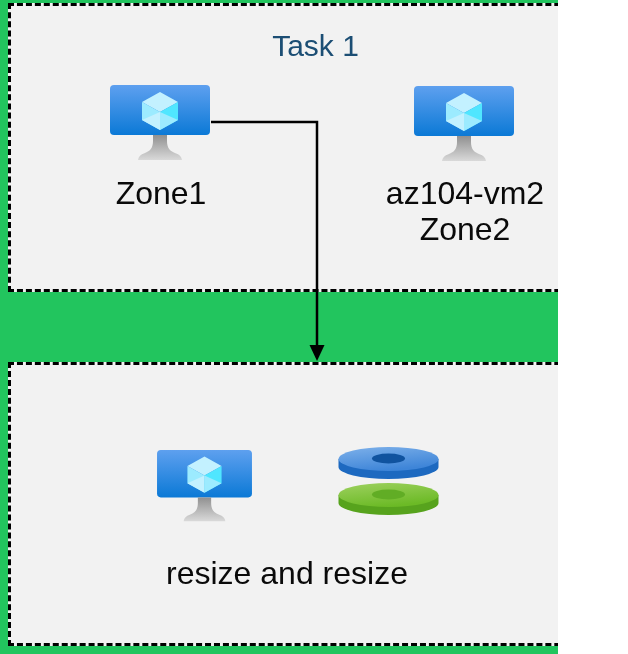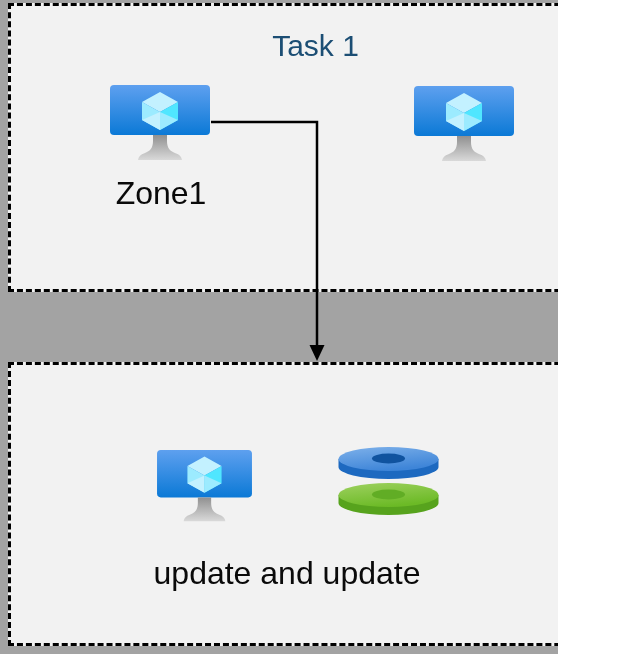--- a/index.html
+++ b/index.html
@@ -1,17 +1,17 @@
 <!DOCTYPE html>
 <html><head>
 <meta charset="utf-8">
 <style>
   html,body{margin:0;padding:0;background:#ffffff;}
   .canvas{
-    position:relative;width:558px;height:654px;background:#a3a3a3;
+    position:relative;width:558px;height:654px;background:#22c55e;
     font-family:"Liberation Sans", sans-serif;overflow:hidden;
   }
   .task-box{
     position:absolute;box-sizing:border-box;
     background:#f2f2f2;border:3px dashed #000000;
   }
   #task1-box{left:8px;top:3px;width:615px;height:289px;}
   #task2-box{left:8px;top:362px;width:615px;height:284px;}
   .task-title{
     position:absolute;left:8px;width:615px;text-align:center;
@@ -82,20 +82,24 @@
   <svg class="icon" id="vm2-icon" viewBox="0 0 102 79">
     <rect x="1" y="1" width="100" height="50" rx="4" fill="url(#screenGrad)"></rect>
     <polygon points="51,8 69,18 51,28 33,18" fill="#c3f1ff"></polygon>
     <polygon points="33,18 51,28 51,46 33,36" fill="#9cebff"></polygon>
     <polygon points="69,18 51,28 51,46 69,36" fill="#50e6ff"></polygon>
     <polygon points="33,36 51,28 51,46" fill="#c3f1ff"></polygon>
     <polygon points="69,36 51,28 51,46" fill="#9cebff"></polygon>
     <path d="M44,51 H58 V57 C58,63.5 60.5,67.2 66.5,69.2 C70.2,70.4 72.6,72.6 73,76 H29 C29.4,72.6 31.8,70.4 35.5,69.2 C41.5,67.2 44,63.5 44,57 Z" fill="url(#standGrad)"></path>
   </svg>
 
+  <div class="vm-label" id="vm2-label">
+    <div>az104-vm2</div>
+    <div>Zone2</div>
+  </div>
 
   <div class="task-box" id="task2-box"></div>
 
   <svg class="icon" id="task2-vm-icon" viewBox="0 0 102 79">
     <rect x="1" y="1" width="100" height="50" rx="4" fill="url(#screenGrad)"></rect>
     <polygon points="51,8 69,18 51,28 33,18" fill="#c3f1ff"></polygon>
     <polygon points="33,18 51,28 51,46 33,36" fill="#9cebff"></polygon>
     <polygon points="69,18 51,28 51,46 69,36" fill="#50e6ff"></polygon>
     <polygon points="33,36 51,28 51,46" fill="#c3f1ff"></polygon>
     <polygon points="69,36 51,28 51,46" fill="#9cebff"></polygon>
@@ -104,20 +108,20 @@
 
   <svg class="icon" id="disks-icon" viewBox="0 0 102 71">
     <path d="M1,14 L1,22 A50 12 0 0 0 101,22 L101,14 Z" fill="#1d69c0"></path>
     <ellipse cx="51" cy="14" rx="50" ry="12" fill="url(#diskBlueTop)"></ellipse>
     <ellipse cx="51" cy="13.5" rx="16.5" ry="5" fill="#10539f"></ellipse>
     <path d="M1,50 L1,58 A50 12 0 0 0 101,58 L101,50 Z" fill="#57a31d"></path>
     <ellipse cx="51" cy="50" rx="50" ry="12" fill="url(#diskGreenTop)"></ellipse>
     <ellipse cx="51" cy="49.5" rx="16.5" ry="5" fill="#61ad25"></ellipse>
   </svg>
 
-  <div id="task2-caption">update and update</div>
+  <div id="task2-caption">resize and resize</div>
 
   <svg id="connector" width="628" height="654" viewBox="0 0 628 654">
     <path d="M211,122 H317 V345" stroke="#000000" stroke-width="2.5" fill="none"></path>
     <polygon points="309.5,345 324.5,345 317,361" fill="#000000"></polygon>
   </svg>
 
 </div>
 
 </body></html>

